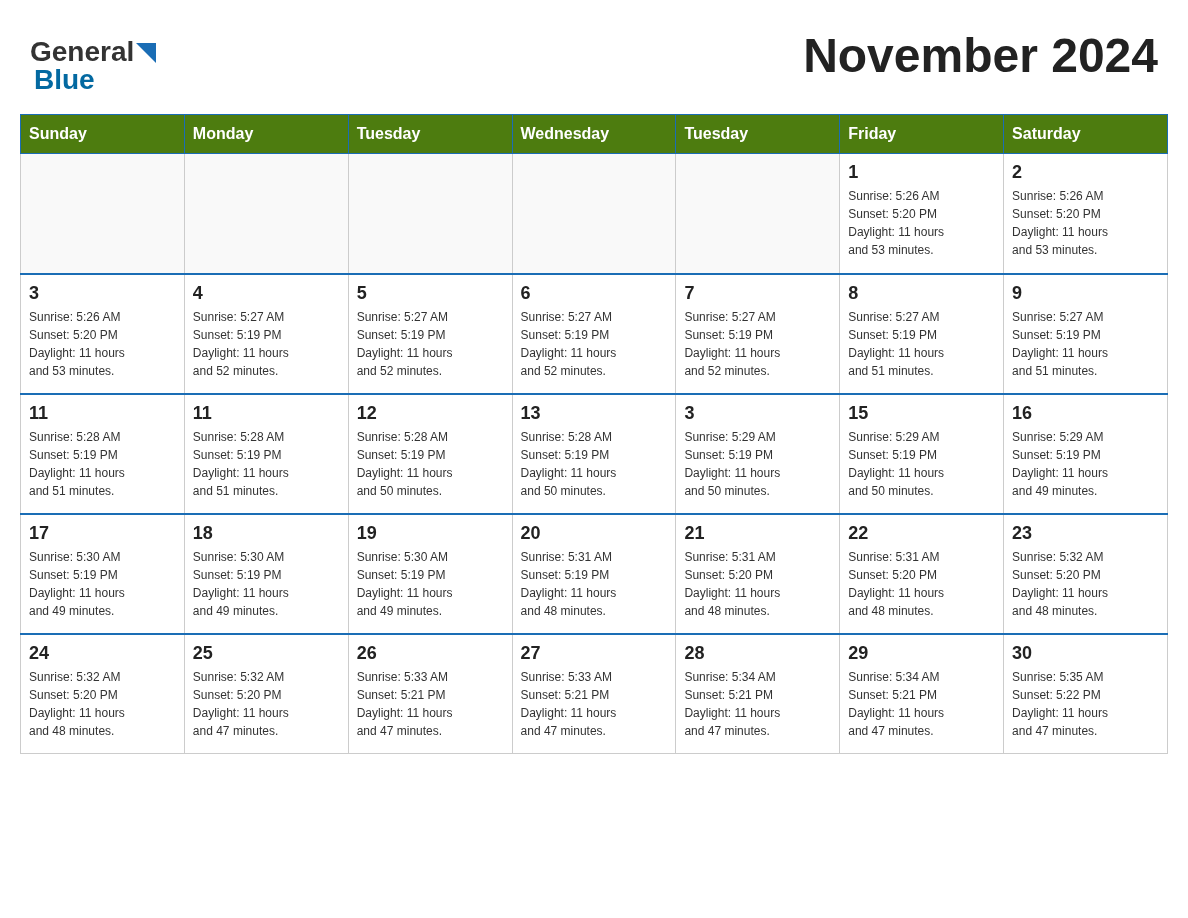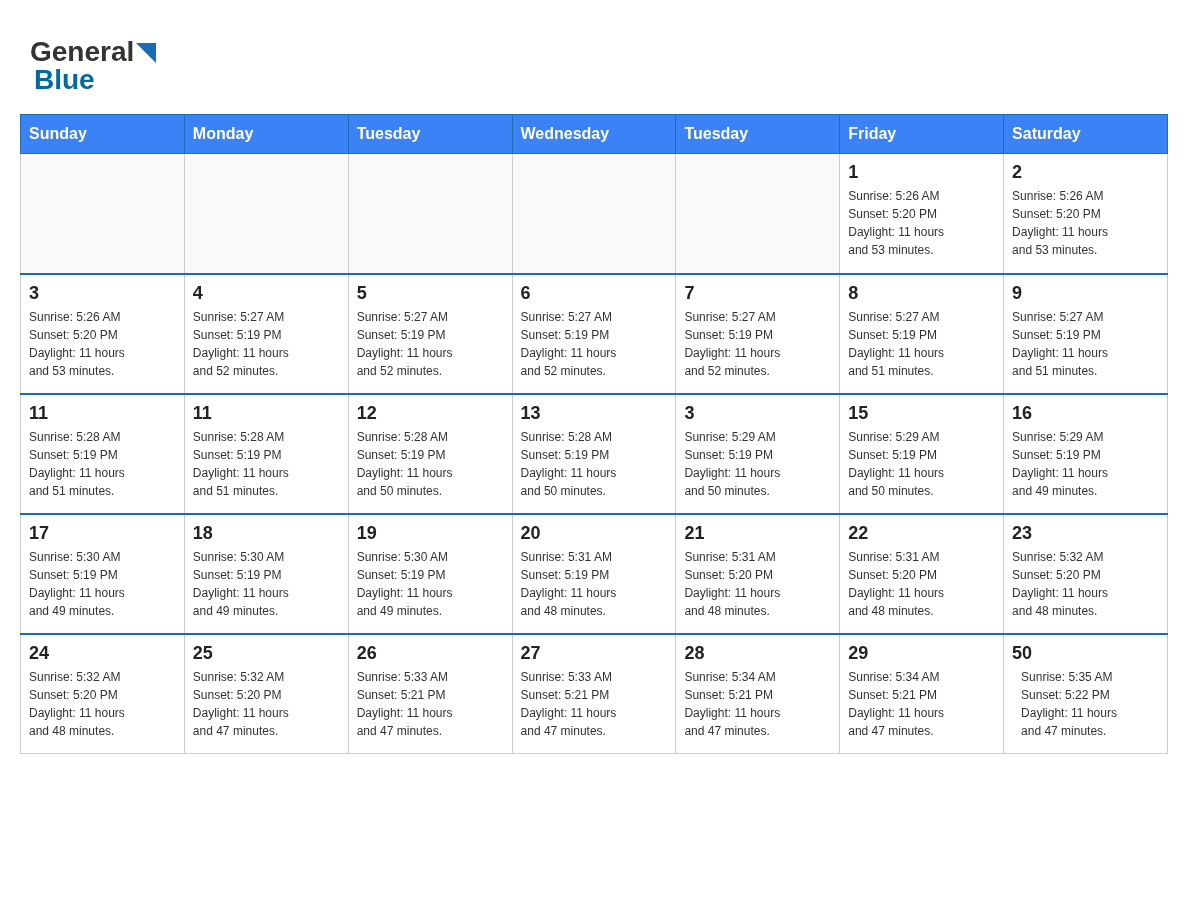--- a/index.html
+++ b/index.html
@@ -54,21 +54,21 @@
       font-size: 20px;
       color: #555;
       margin-top: 4px;
     }
     .calendar {
       width: 100%;
       border-collapse: collapse;
       border: 1px solid #ccc;
     }
     .calendar th {
-      background-color: #3b82f6;
+      background-color: #4d7c0f;
       color: #fff;
       padding: 10px 8px;
       font-size: 16px;
       font-weight: bold;
       border: 1px solid #1a6db5;
       text-align: left;
     }
     .calendar td {
       border: 1px solid #ccc;
       vertical-align: top;
@@ -105,20 +105,21 @@
       <span class="logo-general">General</span>
       <svg width="20" height="20" viewBox="0 0 20 20" style="margin-left:2px; margin-top:2px;">
         <polygon points="0,0 20,0 20,20" fill="#1a6db5"></polygon>
       </svg>
     </div>
     <div class="logo-row">
       <span class="logo-blue">Blue</span>
     </div>
   </div>
   <div class="title-area">
+    <div class="month-title">November 2024</div>
   </div>
 </div>
 
 <table class="calendar">
   <thead>
     <tr>
     <th>Sunday</th>
         <th>Monday</th>
         <th>Tuesday</th>
         <th>Wednesday</th>
@@ -339,21 +340,21 @@
 and 47 minutes.</div>
         </td>
         <td>
           <span class="day-number">29</span>
           <div class="day-info" style="white-space: pre-line;">Sunrise: 5:34 AM
 Sunset: 5:21 PM
 Daylight: 11 hours
 and 47 minutes.</div>
         </td>
         <td>
-          <span class="day-number">50</span>
-          <div class="day-info" style="white-space: pre-line; margin-left: 9px;">Sunrise: 5:35 AM
+          <span class="day-number">30</span>
+          <div class="day-info" style="white-space: pre-line;">Sunrise: 5:35 AM
 Sunset: 5:22 PM
 Daylight: 11 hours
 and 47 minutes.</div>
         </td>
       </tr>
     </tbody>
 </table>
 
 </body></html>

